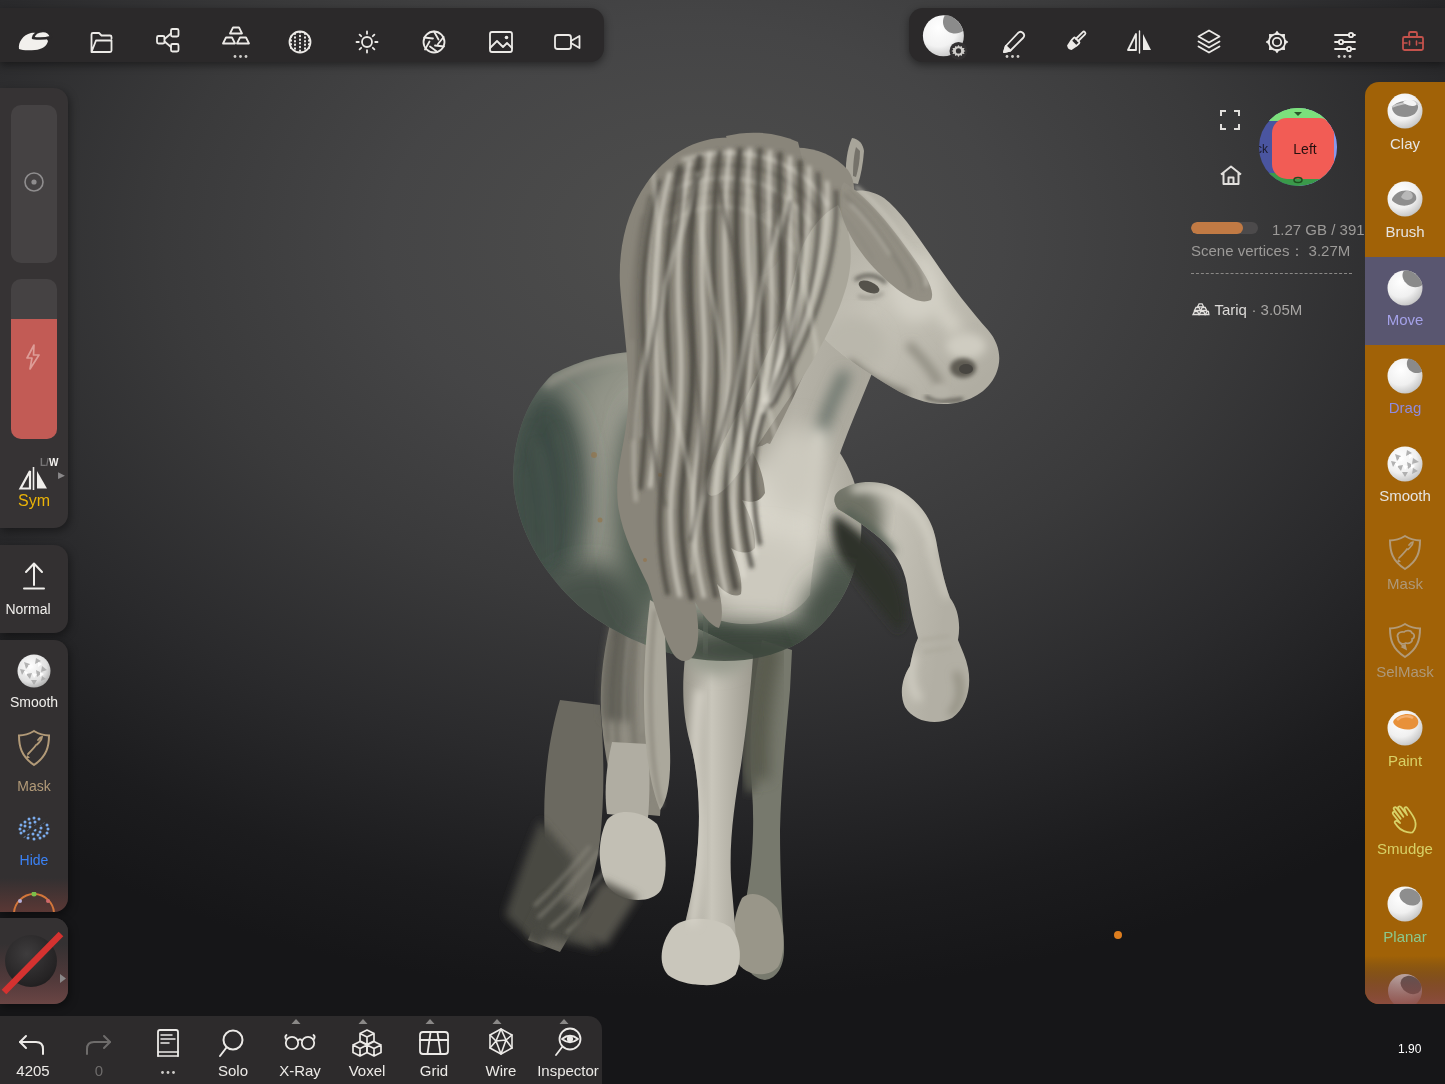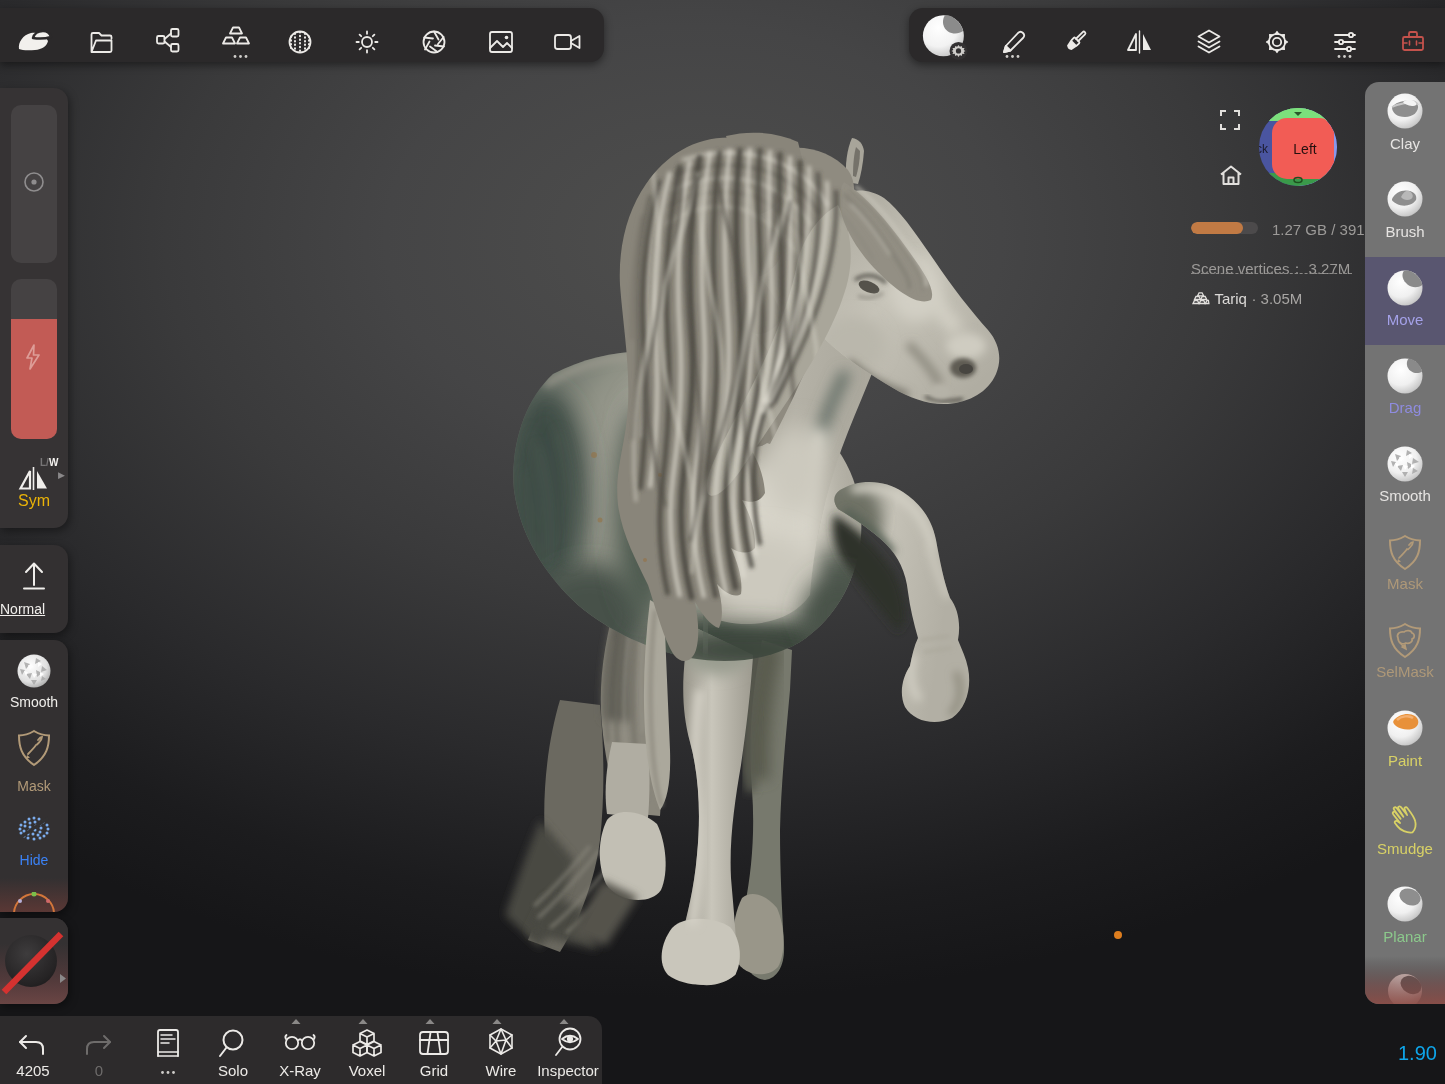--- a/index.html
+++ b/index.html
@@ -13,21 +13,21 @@
 #topleft { position:absolute; left:0; top:8px; width:604px; height:54px; border-radius:0 14px 14px 0; box-shadow:0 3px 8px rgba(0,0,0,0.45); display:flex; align-items:center; background:#2b292a; }
 #topright { position:absolute; left:909px; top:8px; width:536px; height:54px; border-radius:14px 0 0 14px; box-shadow:0 3px 8px rgba(0,0,0,0.45); background:#2b292a; }
 
 #leftp1 { position:absolute; left:0; top:88px; width:68px; height:440px; border-radius:0 14px 14px 0; background:#363334; box-shadow:2px 3px 8px rgba(0,0,0,0.4); }
 #leftp2 { position:absolute; left:0; top:545px; width:68px; height:88px; border-radius:0 14px 14px 0; background:#333031; box-shadow:2px 3px 8px rgba(0,0,0,0.4); }
 #leftp3 { position:absolute; left:0; top:640px; width:68px; height:272px; border-radius:0 14px 14px 0; background:#333031; box-shadow:2px 3px 8px rgba(0,0,0,0.4); overflow:hidden; }
 #leftp4 { position:absolute; left:0; top:918px; width:68px; height:86px; border-radius:0 14px 14px 0; background:#343132; box-shadow:2px 3px 8px rgba(0,0,0,0.4); overflow:hidden; }
 
 #bottombar { position:absolute; left:0; top:1016px; width:602px; height:68px; border-radius:0 14px 0 0; background:#2d2b2c; display:flex; }
 
-#rightp { position:absolute; left:1365px; top:82px; width:80px; height:922px; border-radius:14px 0 0 14px; background:#737373; overflow:hidden; }
+#rightp { position:absolute; left:1365px; top:82px; width:80px; height:922px; border-radius:14px 0 0 14px; background:#a16207; overflow:hidden; }
 #movehl { position:absolute; left:0; top:175px; width:80px; height:88px; background:#595670; }
 </style>
 </head>
 <body>
 <div id="stage">
   <div id="canvas"></div>
 
   <svg id="horse" width="1445" height="1084" viewBox="0 0 1445 1084" style="position:absolute;left:0;top:0;">
   <defs>
     <radialGradient id="gBody" cx="0.68" cy="0.40" r="0.72">
@@ -273,21 +273,21 @@
     <path d="M 776,193 L 775,221 L 771,249 L 764,277 L 757,305 L 750,333 L 745,361 L 743,389 L 744,417 L 747,445 L 752,473 L 758,501 L 764,529 L 767,557" stroke="#56534b" stroke-width="3.2"></path>
     <path d="M 789,197 L 780,225 L 771,253 L 763,281 L 758,309 L 756,337 L 759,365 L 764,393 L 772,421 L 779,449 L 785,477 L 788,505 L 788,533" stroke="#d8d5c9" stroke-width="2.2"></path>
     <path d="M 790,201 L 785,229 L 783,257 L 782,285 L 784,313 L 787,341 L 791,369 L 794,397 L 797,425 L 798,453 L 796,481 L 793,509" stroke="#56534b" stroke-width="3.2"></path>
     <path d="M 796,205 L 797,233 L 800,261 L 805,289 L 811,317 L 816,345 L 818,373 L 818,401 L 816,429 L 810,457 L 804,485" stroke="#d8d5c9" stroke-width="2.2"></path>
   </g>
 
   </svg>
 
   <div style="position:absolute;left:1114px;top:931px;width:8px;height:8px;border-radius:50%;background:#dd7d1e;"></div>
 
-  <div style="position:absolute;left:1398px;top:1042px;color:#0ea5e9;font-size:20px;">1.90</div>
+  <div style="position:absolute;left:1398px;top:1042px;color:#ffffff;font-size:12px;">1.90</div>
 
   <div id="info">
 
     <svg width="24" height="24" style="position:absolute;left:1219px;top:109px;">
       <g stroke="#e2e0dd" stroke-width="2" fill="none">
         <path d="M 2,7 L 2,2 L 7,2 M 15,2 L 20,2 L 20,7 M 20,15 L 20,20 L 15,20 M 7,20 L 2,20 L 2,15"></path>
       </g>
     </svg>
 
     <svg width="26" height="24" style="position:absolute;left:1218px;top:164px;">
@@ -311,23 +311,23 @@
         <text x="4" y="46" font-family="Liberation Sans" font-size="12" fill="#1a1a2a" text-anchor="middle">ck</text>
         <path d="M 36,5 l 8,0 -4,4 z" fill="#2a5a2a"></path>
         <path d="M 36,73 a 4,2.5 0 1 0 8,0 a 4,2.5 0 1 0 -8,0" fill="none" stroke="#1f4f1f" stroke-width="1.5"></path>
       </g>
     </svg>
 
     <div style="position:absolute;left:1191px;top:222px;width:67px;height:12px;border-radius:6px;background:#4c4a4b;overflow:hidden;">
       <div style="position:absolute;left:0;top:0;width:52px;height:12px;border-radius:6px;background:#c17a44;"></div>
     </div>
     <div style="position:absolute;left:1272px;top:221px;width:93px;overflow:hidden;color:#9c9a98;font-size:15px;white-space:nowrap;">1.27 GB / 391 MB</div>
-    <div style="position:absolute;left:1191px;top:242px;color:#9c9a98;font-size:15px;white-space:nowrap;margin-top:18px;">Scene vertices： 3.27M</div>
+    <div style="position:absolute;left:1191px;top:242px;color:#9c9a98;font-size:15px;white-space:nowrap;">Scene vertices： 3.27M</div>
     <div style="position:absolute;left:1191px;top:273px;width:161px;border-top:1.5px dashed #8a8886;"></div>
-    <div style="position:absolute;left:1191px;top:289px;">
+    <div style="position:absolute;left:1191px;top:300px;">
       <svg width="19" height="18" style="vertical-align:-3px;">
         <g fill="none" stroke="#e2e0dd" stroke-width="1.3">
           <path d="M 3.5,10.5 L 5,7.5 L 8,7.5 L 9.5,10.5 Z"></path>
           <path d="M 9.7,10.5 L 11.2,7.5 L 14.2,7.5 L 15.7,10.5 Z"></path>
           <path d="M 6.6,6.8 L 8.1,3.8 L 11.1,3.8 L 12.6,6.8 Z"></path>
           <path d="M 2,14.5 L 3.5,11.5 L 6.5,11.5 L 8,14.5 Z"></path>
           <path d="M 8.2,14.5 L 9.7,11.5 L 12.7,11.5 L 14.2,14.5 Z"></path>
           <path d="M 14.4,14.5 L 15.9,11.5 L 17.4,11.5 L 17.9,14.5 Z"></path>
         </g>
       </svg>
@@ -503,21 +503,21 @@
     </div>
   </div>
   <div id="leftp2">
     <svg width="30" height="34" style="position:absolute;left:19px;top:12px;">
       <g stroke="#f0eeeb" stroke-width="2" fill="none" stroke-linecap="round" stroke-linejoin="round">
         <path d="M 15,28 L 15,8"></path>
         <path d="M 7,15 L 15,6.5 L 23,15"></path>
         <path d="M 5,31.5 L 25,31.5"></path>
       </g>
     </svg>
-    <div style="position:absolute;left:0;top:56px;width:56px;color:#f0eeeb;font-size:14px;text-decoration:underline;">Normal</div>
+    <div style="position:absolute;left:0;top:56px;width:56px;text-align:center;color:#f0eeeb;font-size:14px;">Normal</div>
   </div>
   <div id="leftp3">
 
     <svg width="40" height="40" style="position:absolute;left:14px;top:12px;">
       <defs>
         <radialGradient id="smball" cx="0.4" cy="0.35" r="0.8">
           <stop offset="0" stop-color="#ffffff"></stop>
             <stop offset="0.6" stop-color="#e0e0e0"></stop>
             <stop offset="1" stop-color="#909090"></stop>
         </radialGradient>

